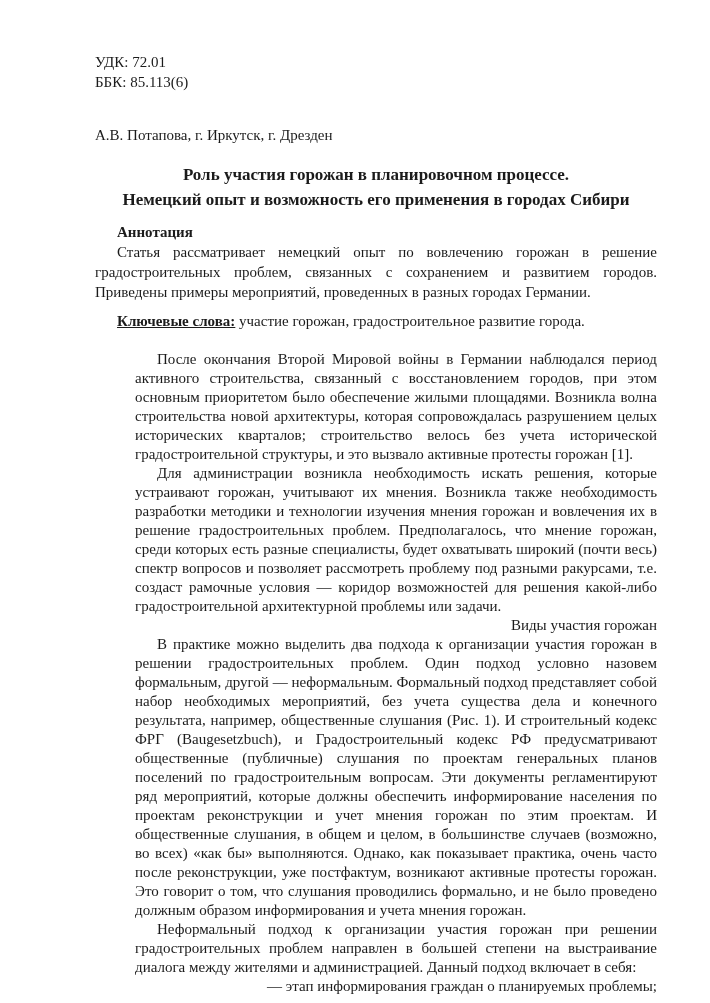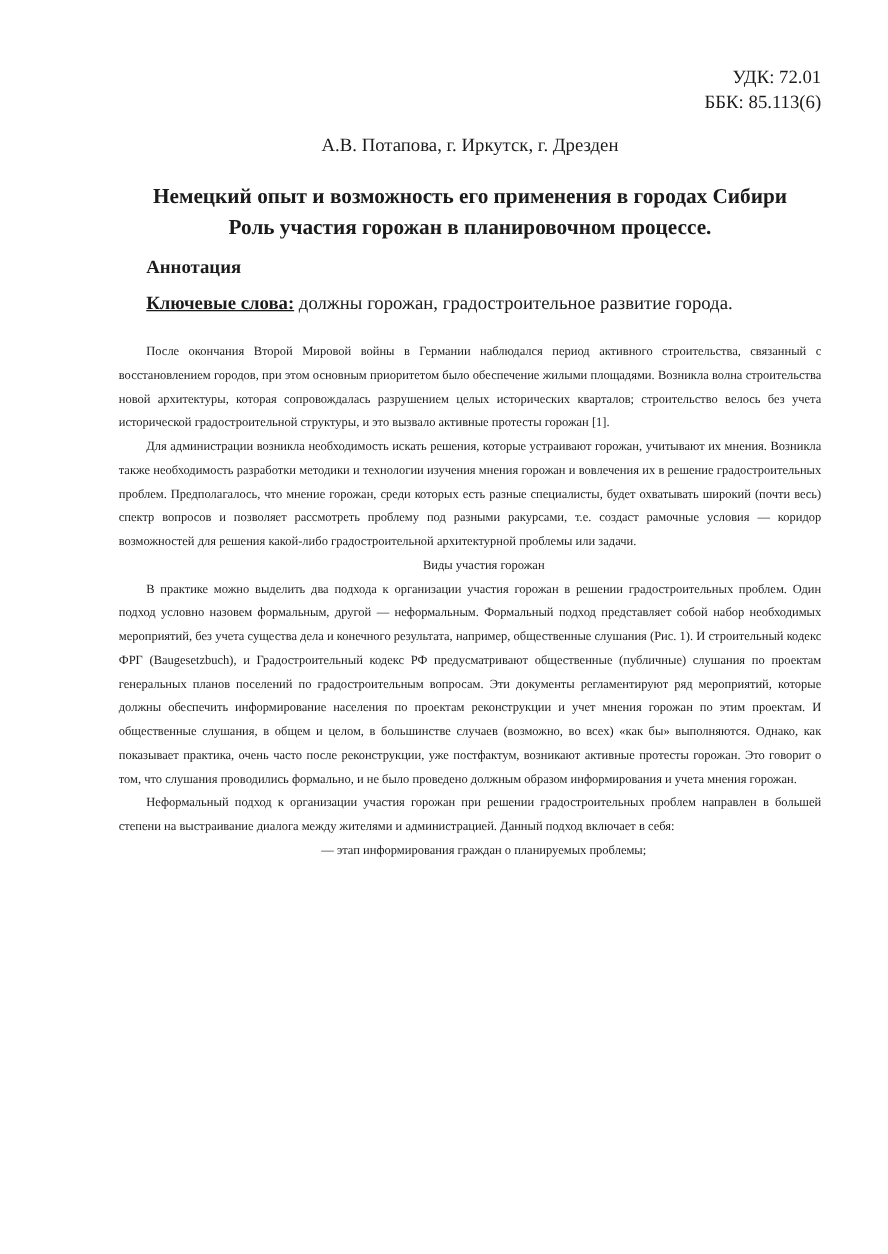--- a/index.html
+++ b/index.html
@@ -21,28 +21,28 @@
     height: 1003px;
     background: #ffffff;
   }
   .content {
     padding: 52px 53px 0 95px; 
   }
   
   .codes {
     font-size: 15px;
     line-height: 20px;
-    text-align: right;
+    text-align: left;
   }
   
   .authors {
-    margin-top: 16px;
+    margin-top: 34px;
     font-size: 15px;
     line-height: 19px;
-    text-align: center;
+    text-align: left;
   }
   
   .title {
     margin-top: 17px;
     font-size: 17px;
     font-weight: bold;
     line-height: 25px;
     text-align: center;
   }
   
@@ -63,29 +63,30 @@
   .keywords {
     margin-top: 9px;
     font-size: 15px;
     line-height: 20px;
     text-indent: 22px;
   }
   .keywords .label { font-weight: bold; text-decoration: underline; }
   
   .doc-body {
     margin-top: 19px;
-    font-size: 10px;
+    font-size: 15px;
     line-height: 19px;
+    margin-left: 40px;
   }
   .doc-body p {
     margin: 0;
     text-indent: 22px;
     text-align: justify;
   }
-  .doc-body p.short { text-align: center; }
+  .doc-body p.short { text-align: right; }
   
   .page-number {
     position: absolute;
     top: 944px;
     left: 0;
     width: 710px;
     font-size: 13px;
     text-align: center;
     color: #1b1b1b;
   }
@@ -99,27 +100,28 @@
     <div class="codes">
       <div>УДК: 72.01</div>
       <div>ББК: 85.113(6)</div>
     </div>
 
     <div class="authors">
       <div>А.В. Потапова, г. Иркутск, г. Дрезден</div>
     </div>
 
     <h1 class="title">
+      <div>Роль участия горожан в планировочном процессе.</div>
       <div>Немецкий опыт и возможность его применения в городах Сибири</div>
-      <div>Роль участия горожан в планировочном процессе.</div>
     </h1>
 
     <div class="abstract-heading">Аннотация</div>
+    <p class="abstract-text">Статья рассматривает немецкий опыт по вовлечению горожан в решение градостроительных проблем, связанных с сохранением и развитием городов. Приведены примеры мероприятий, проведенных в разных городах Германии.</p>
 
-    <p class="keywords"><span class="label">Ключевые слова:</span> <span>должны горожан, градостроительное развитие города.</span></p>
+    <p class="keywords"><span class="label">Ключевые слова:</span> <span>участие горожан, градостроительное развитие города.</span></p>
 
     <div class="doc-body">
       <p>После окончания Второй Мировой войны в Германии наблюдался период активного строительства, связанный с восстановлением городов, при этом основным приоритетом было обеспечение жилыми площадями. Возникла волна строительства новой архитектуры, которая сопровождалась разрушением целых исторических кварталов; строительство велось без учета исторической градостроительной структуры, и это вызвало активные протесты горожан [1].</p>
       <p>Для администрации возникла необходимость искать решения, которые устраивают горожан, учитывают их мнения. Возникла также необходимость разработки методики и технологии изучения мнения горожан и вовлечения их в решение градостроительных проблем. Предполагалось, что мнение горожан, среди которых есть разные специалисты, будет охватывать широкий (почти весь) спектр вопросов и позволяет рассмотреть проблему под разными ракурсами, т.е. создаст рамочные условия — коридор возможностей для решения какой-либо градостроительной архитектурной проблемы или задачи.</p>
       <p class="short">Виды участия горожан</p>
       <p>В практике можно выделить два подхода к организации участия горожан в решении градостроительных проблем. Один подход условно назовем формальным, другой — неформальным. Формальный подход представляет собой набор необходимых мероприятий, без учета существа дела и конечного результата, например, общественные слушания (Рис. 1). И строительный кодекс ФРГ (Baugesetzbuch), и Градостроительный кодекс РФ предусматривают общественные (публичные) слушания по проектам генеральных планов поселений по градостроительным вопросам. Эти документы регламентируют ряд мероприятий, которые должны обеспечить информирование населения по проектам реконструкции и учет мнения горожан по этим проектам. И общественные слушания, в общем и целом, в большинстве случаев (возможно, во всех) «как бы» выполняются. Однако, как показывает практика, очень часто после реконструкции, уже постфактум, возникают активные протесты горожан. Это говорит о том, что слушания проводились формально, и не было проведено должным образом информирования и учета мнения горожан.</p>
       <p>Неформальный подход к организации участия горожан при решении градостроительных проблем направлен в большей степени на выстраивание диалога между жителями и администрацией. Данный подход включает в себя:</p>
       <p class="short">— этап информирования граждан о планируемых проблемы;</p>
     </div>
 

